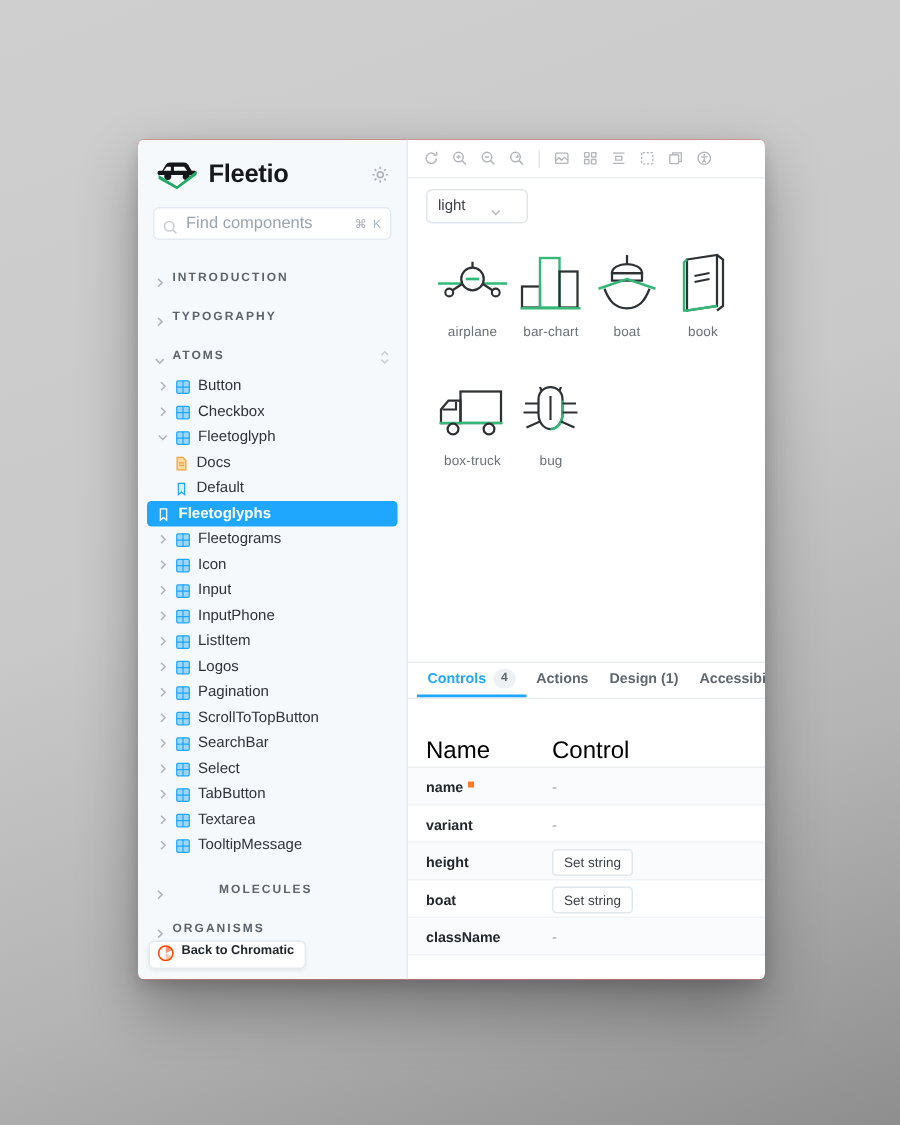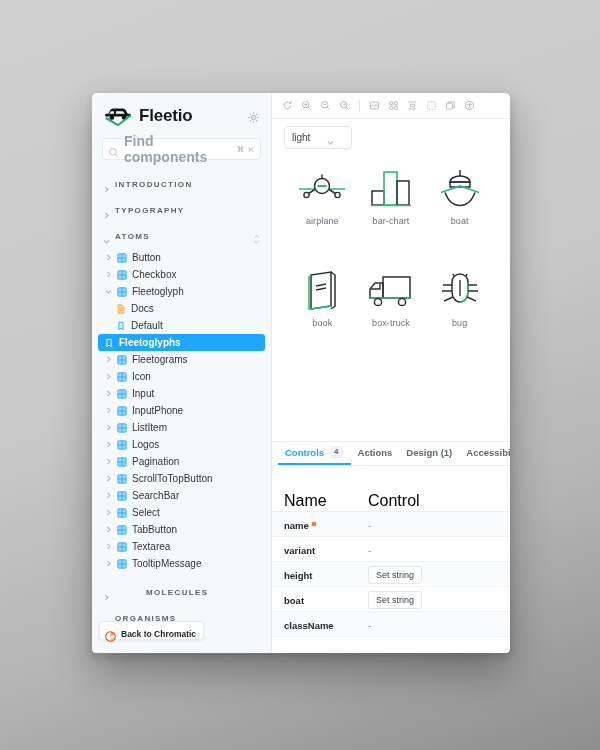--- a/index.html
+++ b/index.html
@@ -58,25 +58,24 @@
     height: 22px;
     background: #fff;
     border: 1px solid #e3eaf1;
     border-radius: 4px;
     display: flex;
     align-items: center;
     padding: 0 5px;
   }
   .search-icon { width: 11px; height: 11px; opacity: .45; flex: none; }
   .search-ph {
-    font-size: 14px;
+    font-size: 11px;
     color: #9aa4ae;
     margin-left: 5px;
     flex: 1;
-    font-weight: bold;
   }
   .search-kbd {
     font-size: 8px;
     color: #aab2ba;
     letter-spacing: 1px;
   }
 
   .tree {
     flex: 1;
     overflow: hidden;
@@ -126,21 +125,21 @@
   .node-icon { width: 10px; height: 10px; flex: none; margin-right: 5px; }
   .node-label { white-space: nowrap; overflow: hidden; text-overflow: ellipsis; }
 
   .back-bar {
     position: absolute;
     left: 7px;
     bottom: 7px;
   }
   .back-pill {
     display: inline-flex;
-    align-items: flex-end;
+    align-items: flex-start;
     background: #ffffff;
     border: 1px solid #e6ebf0;
     border-radius: 4px;
     height: 19px;
     padding: 0 7px 0 5px;
     box-shadow: 0 1px 3px rgba(0,0,0,.07);
     cursor: pointer;
   }
   .chromatic-icon { width: 11px; height: 11px; flex: none; }
   .back-label {
@@ -203,22 +202,22 @@
   .theme-chev { width: 9px; height: 9px; margin-left: 16px; opacity: .5; }
 
   
   .canvas {
     flex: 1;
     overflow: hidden;
     padding: 4px 16px 0 16px;
   }
   .icon-grid {
     display: grid;
-    grid-template-columns: 1fr 1fr 1fr;
-    row-gap: 18px;
+    grid-template-columns: 1fr 1fr 1fr 1fr;
+    row-gap: 2px;
   }
   .icon-cell {
     display: flex;
     flex-direction: column;
     align-items: center;
     justify-content: flex-start;
     height: 84px;
     padding-top: 8px;
   }
   .icon-art { height: 44px; display: flex; align-items: center; justify-content: center; }

